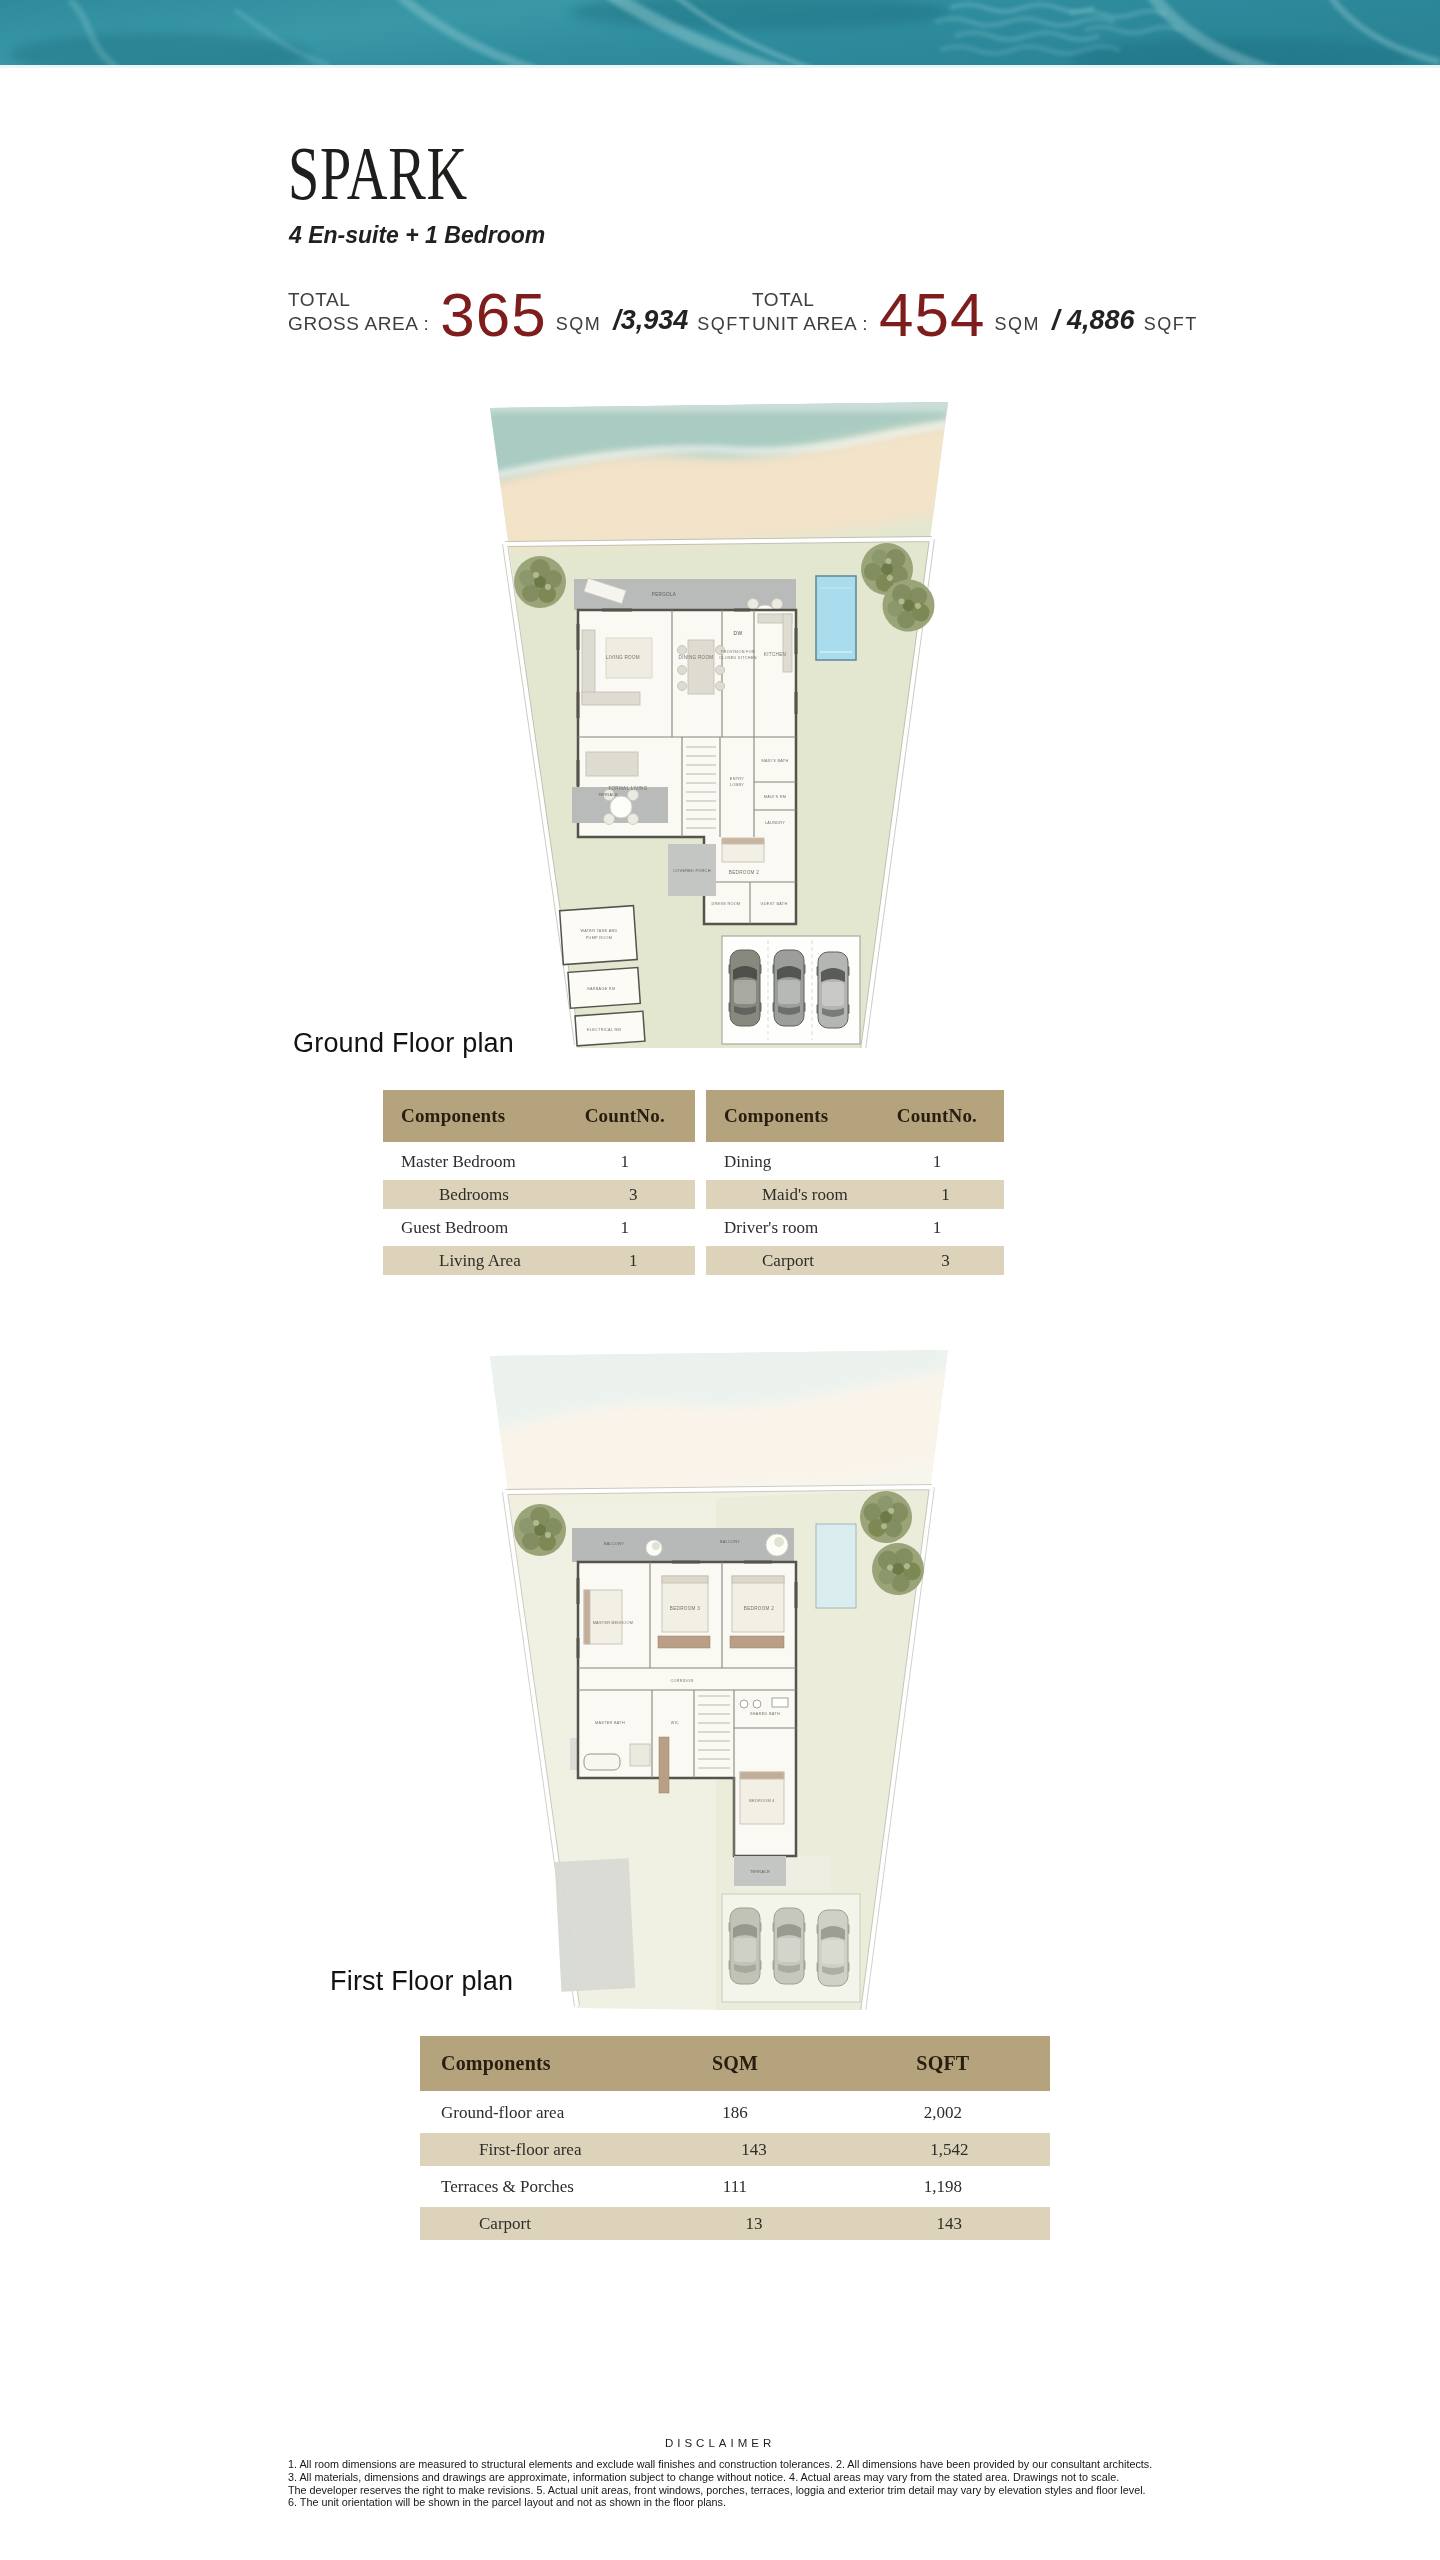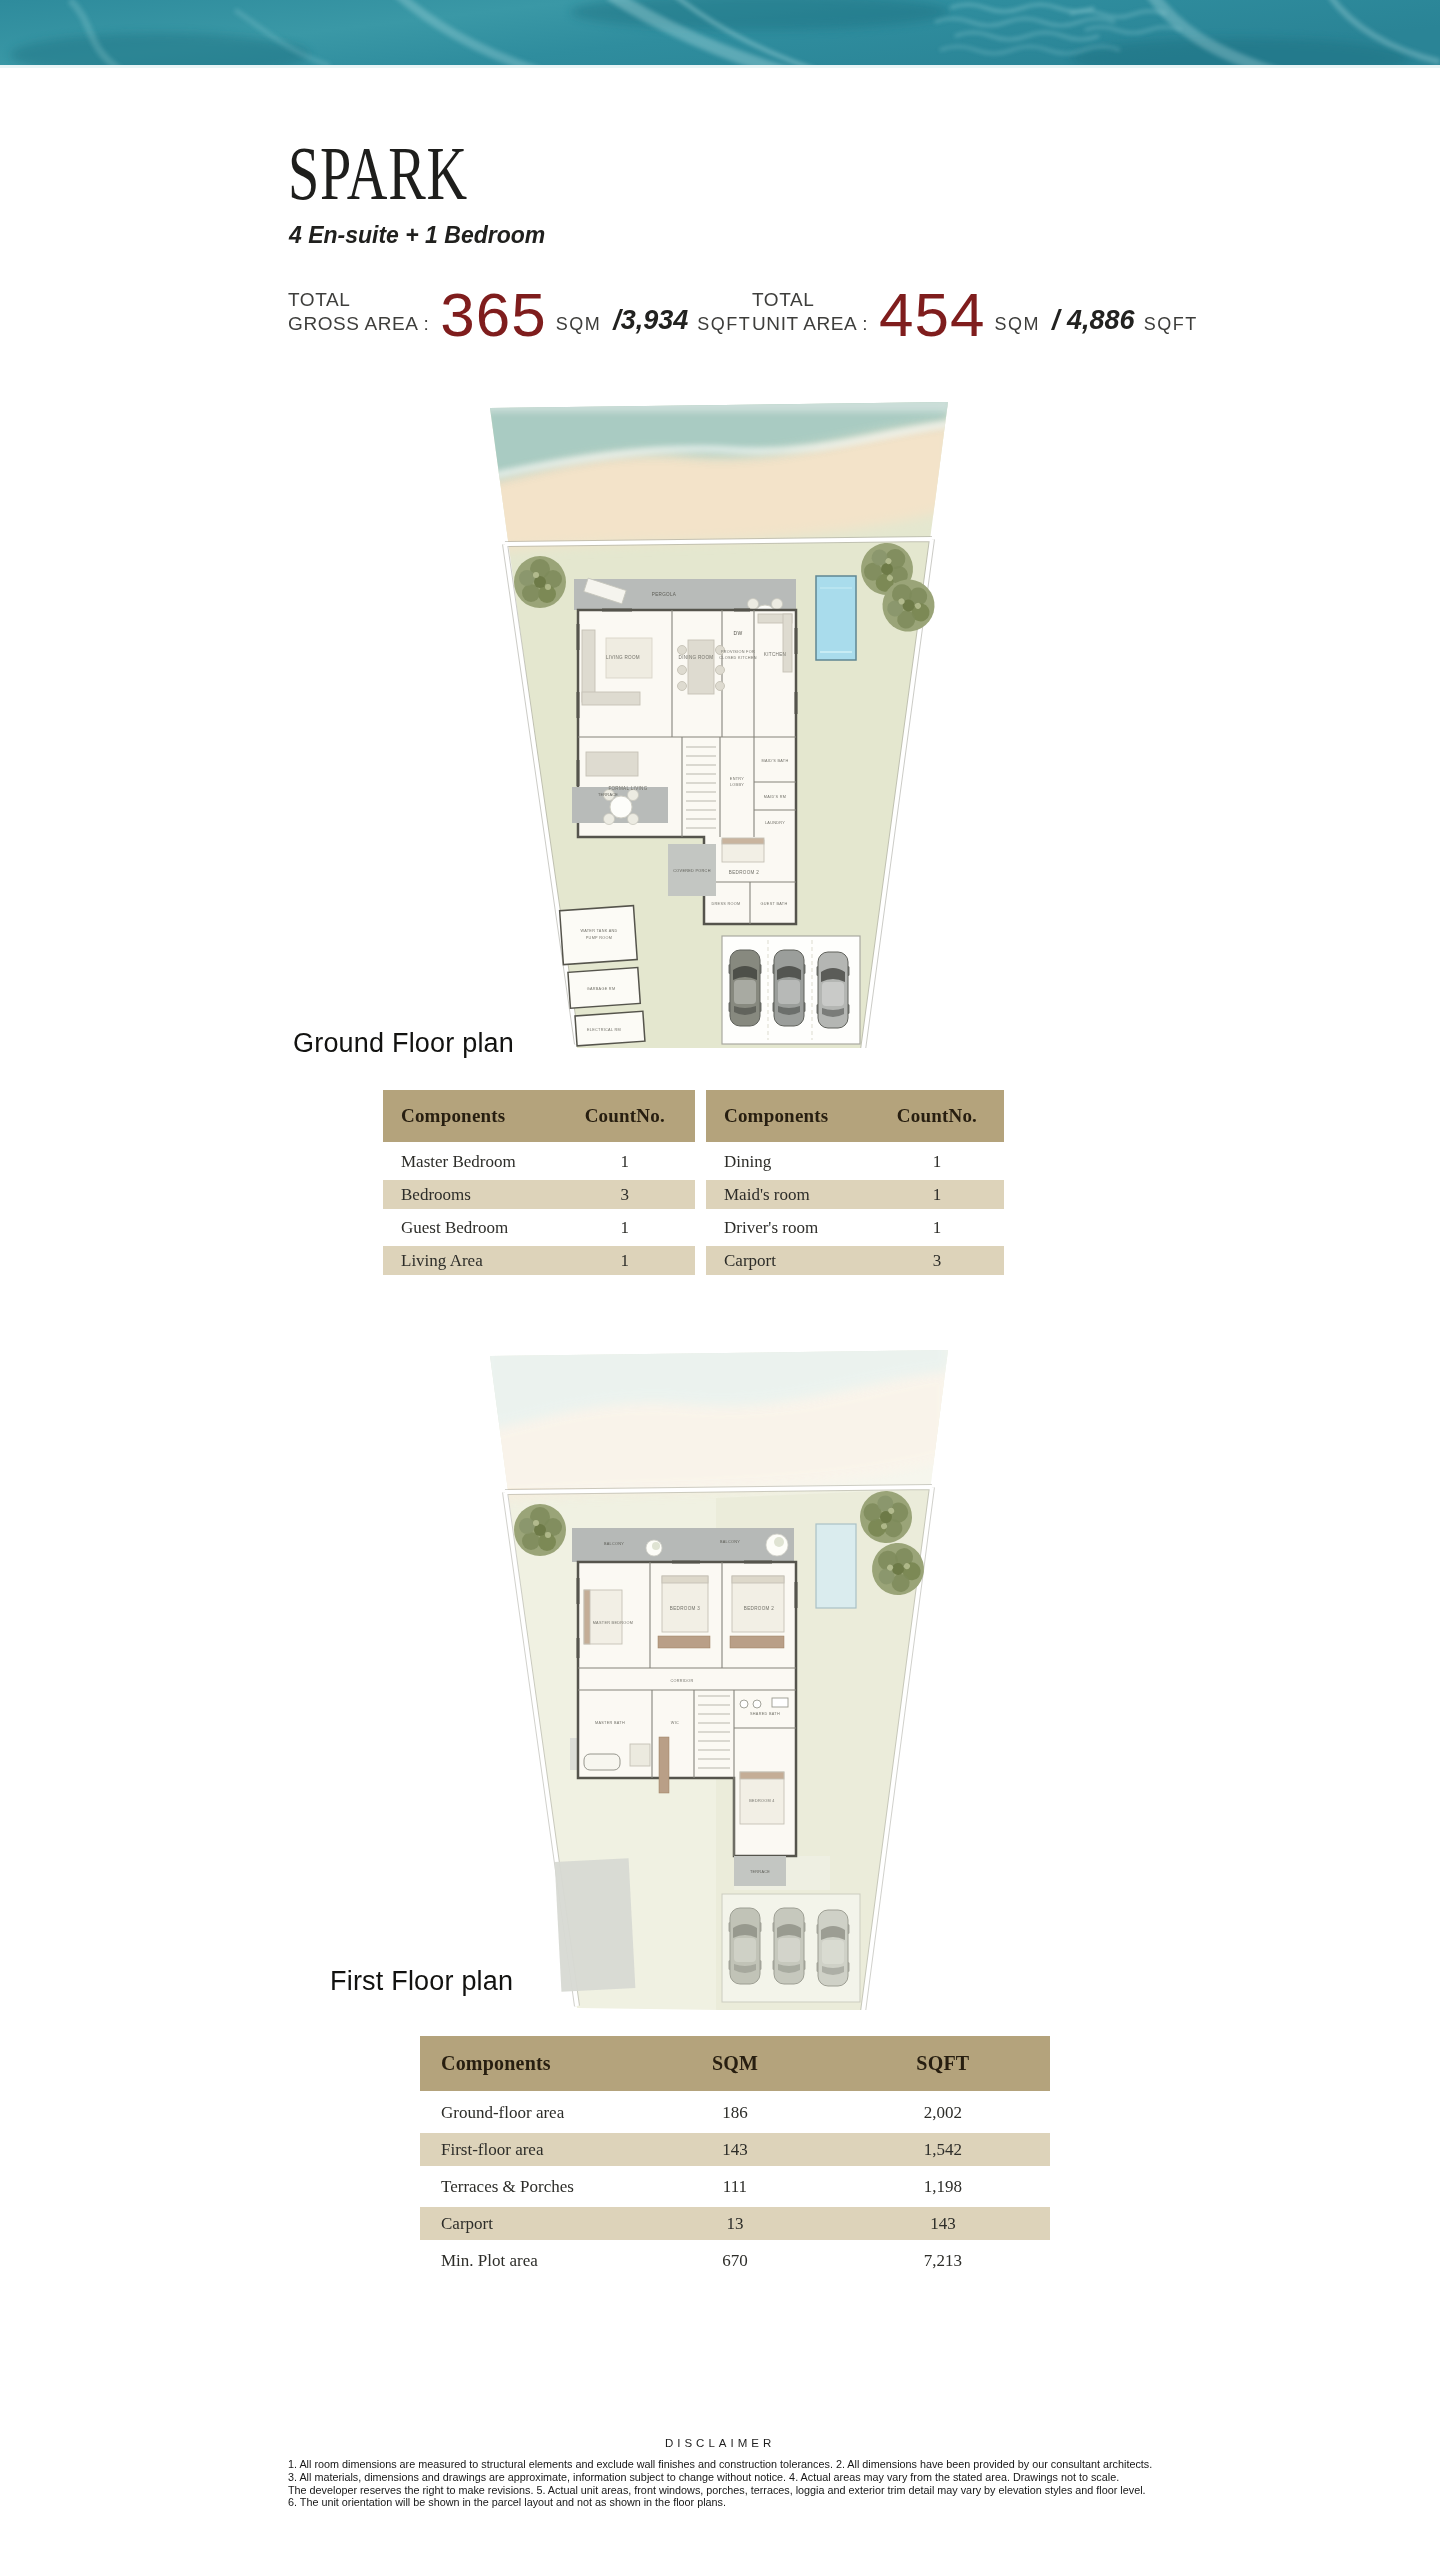--- a/index.html
+++ b/index.html
@@ -26,21 +26,21 @@
 
   
   .caption{position:absolute;font-size:27px;color:#121210;letter-spacing:.2px;white-space:nowrap;}
 
   
   .ctable{position:absolute;font-family:"Liberation Serif",serif;}
   .ctable .hdr{display:grid;background:#b4a37c;height:55px;align-items:center;
                border-bottom:3px solid #ffffff;box-sizing:border-box;
                color:#271e10;font-weight:bold;font-size:19px;letter-spacing:.2px;}
   .ctable .row{display:grid;height:33px;align-items:center;font-size:17px;color:#2d2d29;background:#ffffff;}
-  .ctable .row.alt{background:#ddd3ba;border-top:2px solid #fff;border-bottom:2px solid #fff;box-sizing:border-box;}
+  .ctable .row.alt{background:#ddd3ba;border-top:2px solid #fff;border-bottom:2px solid #fff;box-sizing:border-box;padding-left:38px;}
   .c2{grid-template-columns:55% 45%;}
   .c3{grid-template-columns:34% 32% 34%;}
   .cell-l{padding-left:18px;}
   .cell-c{text-align:center;}
   .ctable.big .hdr{height:58px;font-size:20px;}
   .ctable.big .row{height:37px;}
   .ctable.big .cell-l{padding-left:21px;}
 
   
   .plan{position:absolute;}
@@ -487,25 +487,20 @@
     <div class="row c3">
         <div class="cell-l">Terraces &amp; Porches</div>
         <div class="cell-c">111</div>
         <div class="cell-c">1,198</div>
       </div>
     <div class="row c3 alt">
         <div class="cell-l">Carport</div>
         <div class="cell-c">13</div>
         <div class="cell-c">143</div>
       </div>
-    <div class="row c3">
-        <div class="cell-l">Min. Plot area</div>
-        <div class="cell-c">670</div>
-        <div class="cell-c">7,213</div>
-      </div>
   </div>
 
   <div class="disclaimer">
     <div class="disc-h">DISCLAIMER</div>
     <div class="disc-lines">
       <div>1. All room dimensions are measured to structural elements and exclude wall finishes and construction tolerances. 2. All dimensions have been provided by our consultant architects.</div>
       <div>3. All materials, dimensions and drawings are approximate, information subject to change without notice. 4. Actual areas may vary from the stated area. Drawings not to scale.</div>
       <div>The developer reserves the right to make revisions. 5. Actual unit areas, front windows, porches, terraces, loggia and exterior trim detail may vary by elevation styles and floor level.</div>
       <div>6. The unit orientation will be shown in the parcel layout and not as shown in the floor plans.</div>
     </div>

